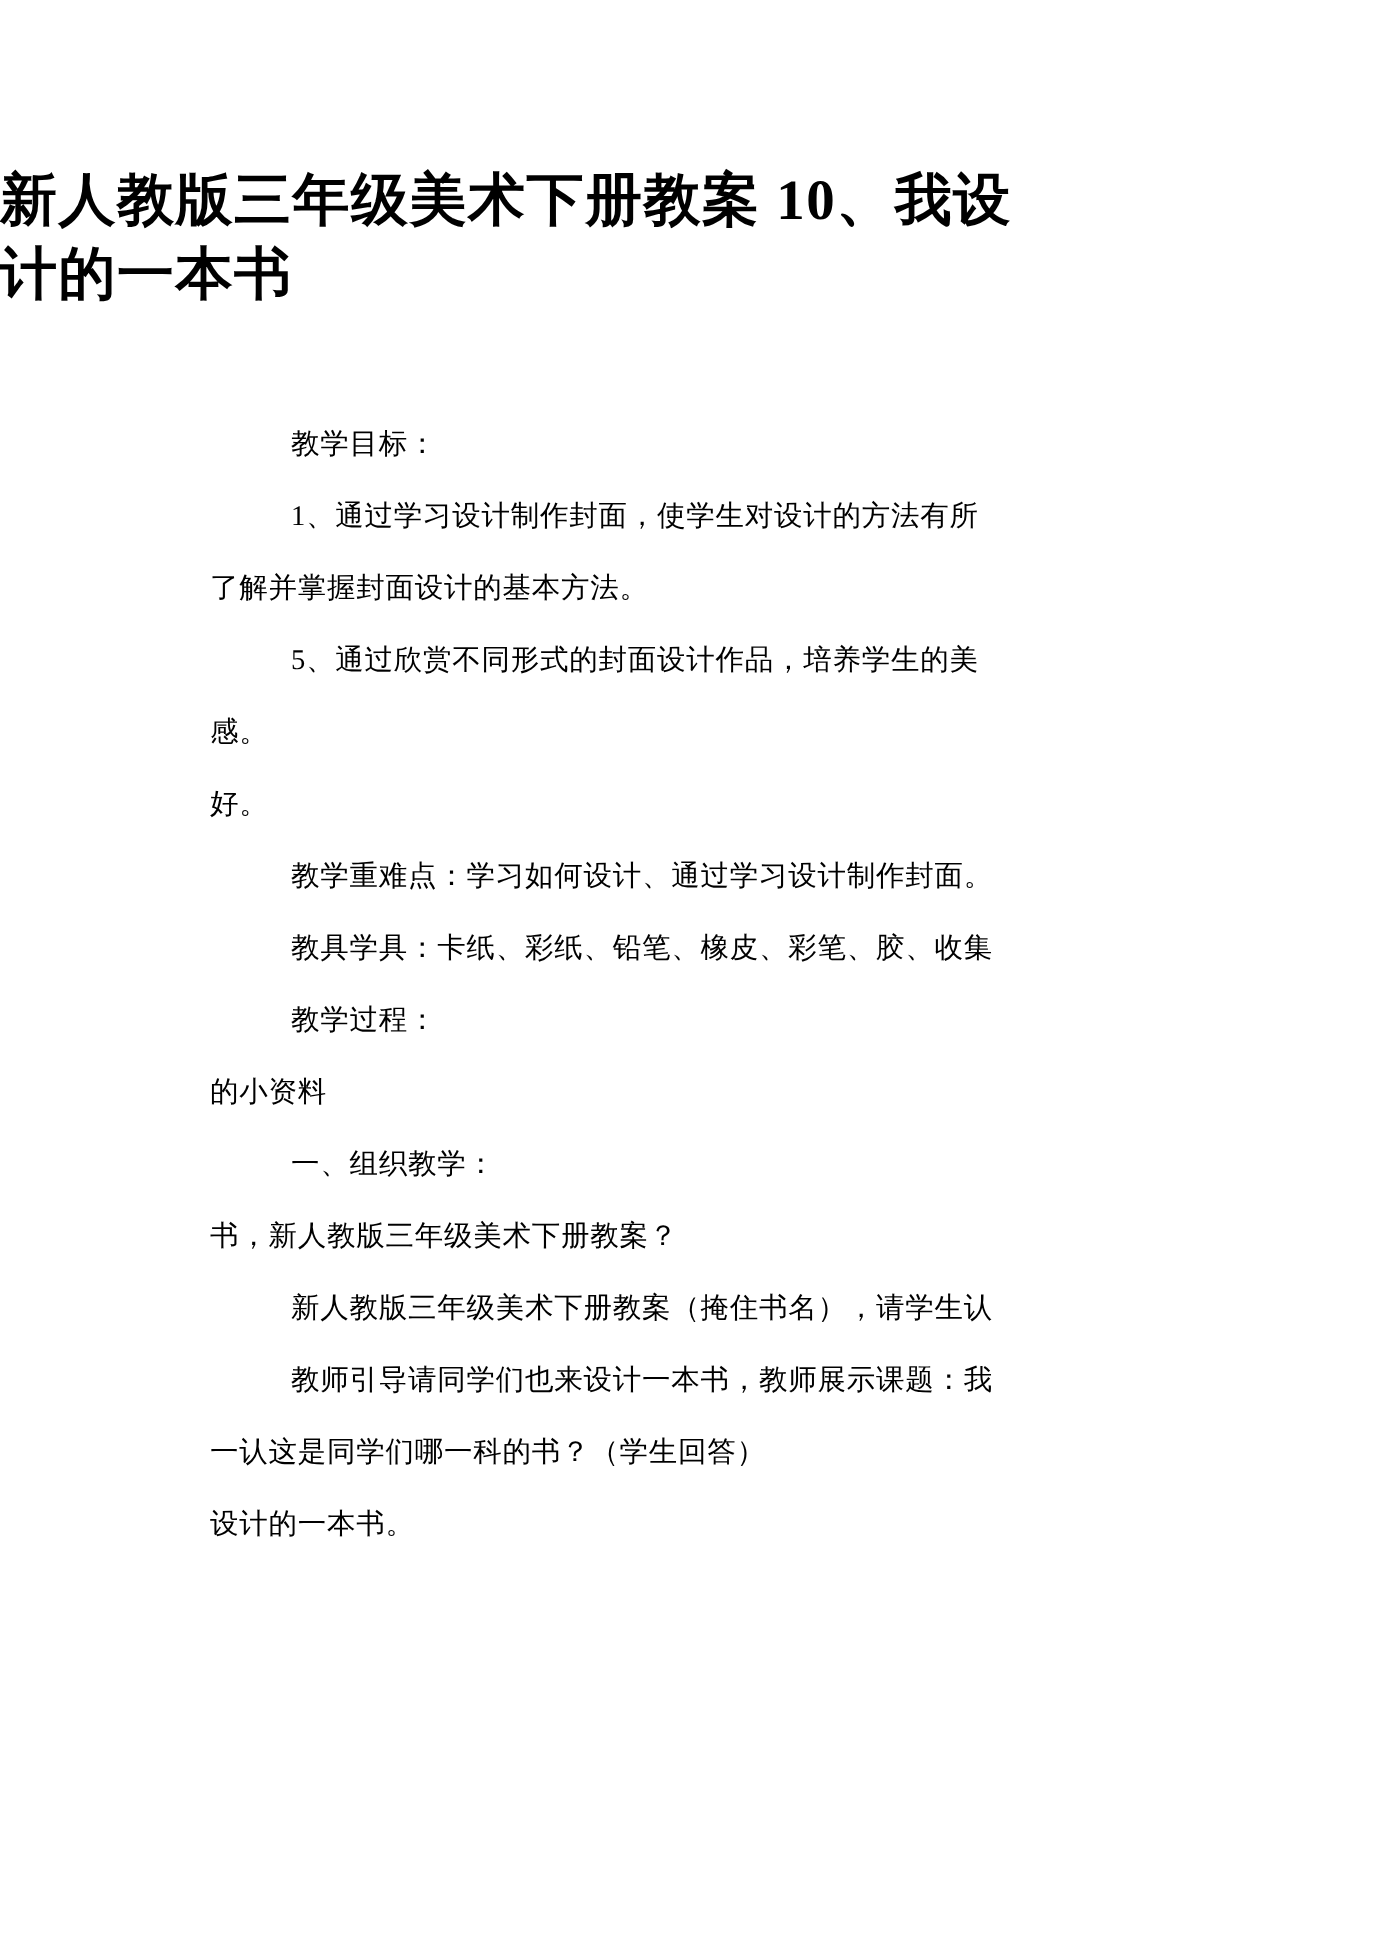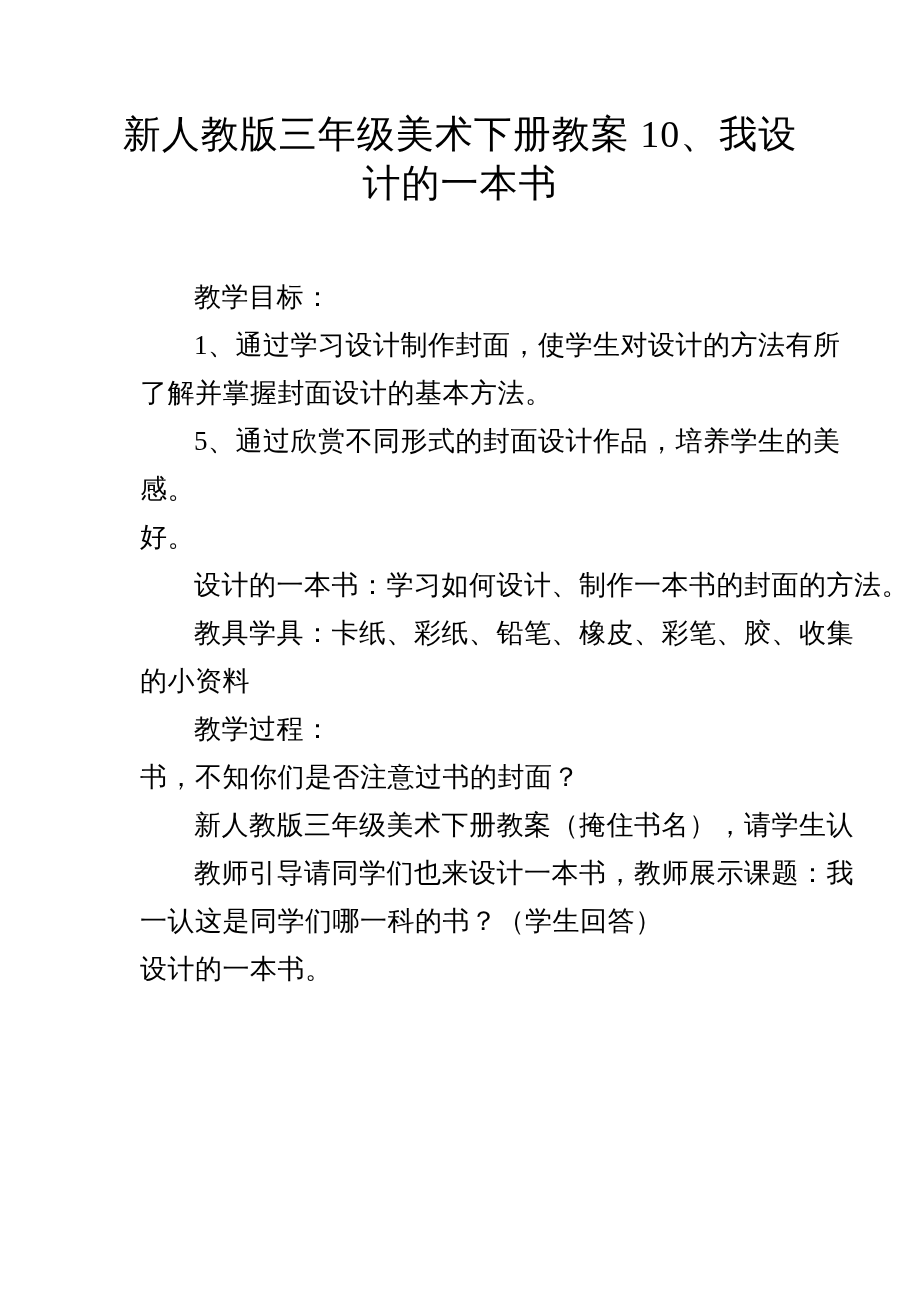--- a/index.html
+++ b/index.html
@@ -18,36 +18,36 @@
     position: relative;
     width: 920px;
     height: 1302px;
     background: #ffffff;
   }
   .title-block {
     position: absolute;
     top: 110px;
     left: 0;
     width: 920px;
-    text-align: center;
-    font-weight: normal;
+    text-align: left;
+    font-weight: bold;
     font-size: 38px;
     line-height: 49px;
     letter-spacing: 1px;
   }
   .body-block {
     position: absolute;
     top: 273px;
     left: 140px;
     width: 780px;
   }
   .line {
     height: 48px;
     line-height: 48px;
-    font-size: 27px;
+    font-size: 19px;
     white-space: nowrap;
     letter-spacing: 0.5px;
   }
   .line.indent {
     padding-left: 54px;
   }
 </style>
 </head>
 <body>
 
@@ -56,23 +56,24 @@
     <div class="title-line">新人教版三年级美术下册教案 10、我设</div>
     <div class="title-line">计的一本书</div>
   </div>
   <div class="body-block">
       <div class="line indent">教学目标：</div>
       <div class="line indent">1、通过学习设计制作封面，使学生对设计的方法有所</div>
       <div class="line">了解并掌握封面设计的基本方法。</div>
       <div class="line indent">5、通过欣赏不同形式的封面设计作品，培养学生的美</div>
       <div class="line">感。</div>
       <div class="line">好。</div>
-      <div class="line indent">设计的一本书：学习如何设计、制作一本书的封面的方法。</div>
+      <div class="line indent">教学重难点：学习如何设计、通过学习设计制作封面。</div>
       <div class="line indent">教具学具：卡纸、彩纸、铅笔、橡皮、彩笔、胶、收集</div>
+      <div class="line indent">教学过程：</div>
       <div class="line">的小资料</div>
-      <div class="line indent">教学过程：</div>
-      <div class="line">书，不知你们是否注意过书的封面？</div>
+      <div class="line indent">一、组织教学：</div>
+      <div class="line">书，新人教版三年级美术下册教案？</div>
       <div class="line indent">新人教版三年级美术下册教案（掩住书名），请学生认</div>
       <div class="line indent">教师引导请同学们也来设计一本书，教师展示课题：我</div>
       <div class="line">一认这是同学们哪一科的书？（学生回答）</div>
       <div class="line">设计的一本书。</div>
     </div>
 </div>
 
 </body></html>

